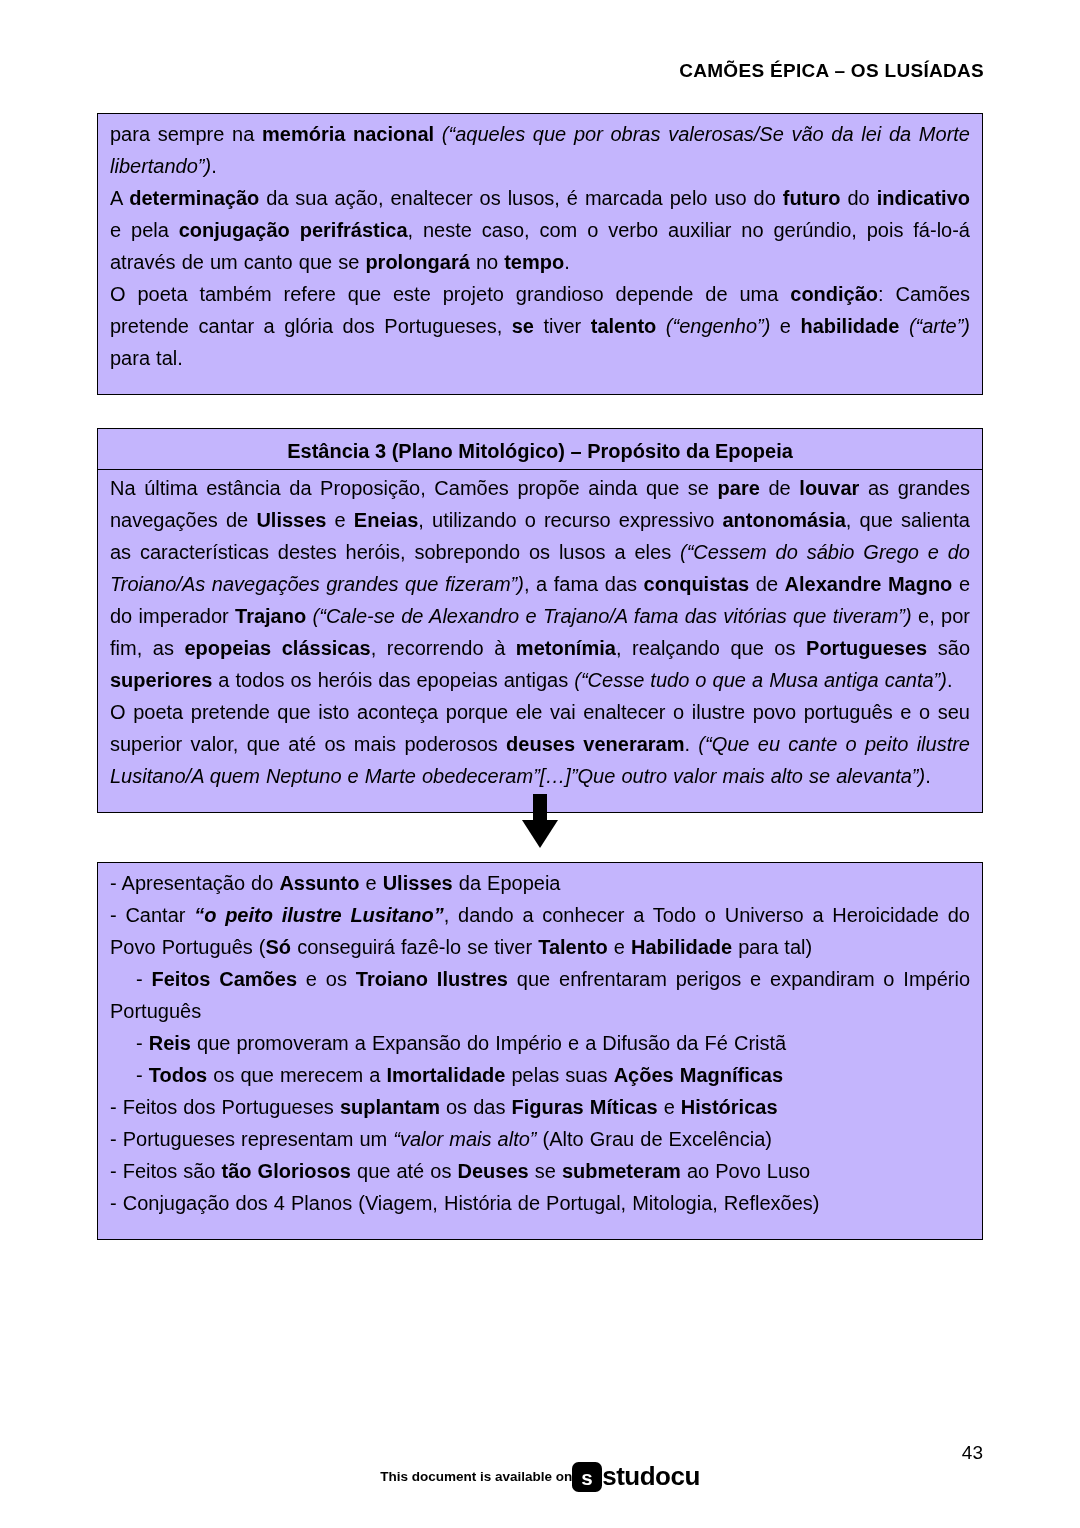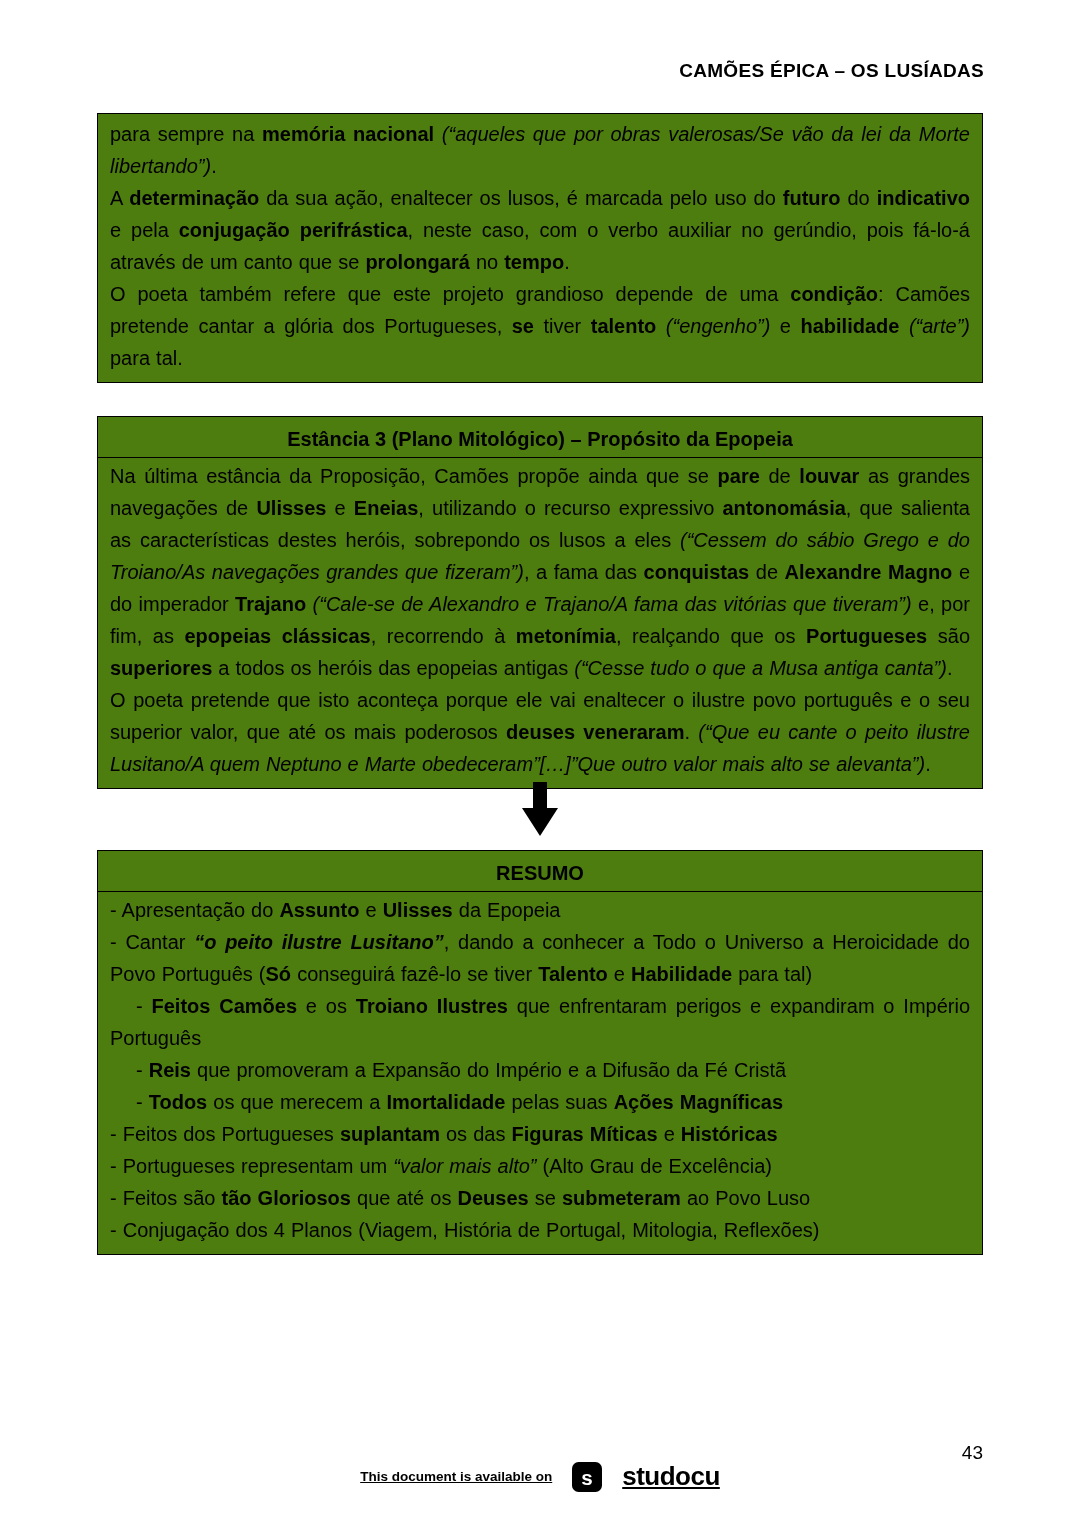--- a/index.html
+++ b/index.html
@@ -8,48 +8,48 @@
     background:#ffffff;color:#000;overflow:hidden;
     font-family:"Liberation Sans","DejaVu Sans",sans-serif;
   }
   .doc-header{
     position:absolute;top:60px;right:96px;
     font-size:19px;font-weight:600;letter-spacing:.3px;
   }
   .content{position:absolute;left:97px;right:97px;top:113px;}
   .box{
     border:1.6px solid #000;
-    padding:4px 12px 8px 12px;
+    padding:4px 12px 20px 12px;
     margin:0 0 33px 0;
-    background:#4d7c0f;
+    background:#c4b5fd;
   }
   .box-title{
     font-size:20px;line-height:34px;font-weight:700;text-align:center;
     border-bottom:1.6px solid #000;
     margin:0 -12px 2px -12px;padding:1px 12px 1px 12px;
   }
   .para{
     margin:0;font-size:20px;line-height:32px;text-align:justify;
     word-spacing:.5px;
   }
   .indent{text-indent:26px;}
   .b{font-weight:700;}
   .i{font-style:italic;}
   .u{}
   .arrow-wrap{
     display:flex;justify-content:center;
     margin:-25px 0 12px 0;height:58px;
   }
-  .box-estancia{margin-bottom:16px;}
+  .box-estancia{margin-bottom:4px;}
   .page-number{
     position:absolute;right:97px;bottom:64px;font-size:19px;
   }
   .footer-row{
     position:absolute;left:0;right:0;bottom:36px;
-    display:flex;align-items:center;justify-content:center;gap:20px;text-decoration:underline;
+    display:flex;align-items:center;justify-content:center;gap:0;
   }
   .footer-availability{font-size:13.5px;font-weight:700;}
   .logo-box{width:30px;height:30px;display:block;}
   .brand-wordmark{font-size:26px;font-weight:800;letter-spacing:-.5px;}
   .attribution{
     position:absolute;left:0;right:0;bottom:10px;text-align:center;
     font-size:14px;color:#7f7f7f;
   }
 </style>
 </head>
@@ -74,21 +74,20 @@
     </section>
 
     <div class="arrow-wrap">
       <svg width="44" height="58" viewBox="0 0 44 58" aria-hidden="true">
         <rect x="15" y="2" width="14" height="28" fill="#000"></rect>
         <polygon points="4,28 40,28 22,56" fill="#000"></polygon>
       </svg>
     </div>
 
     <section class="box">
-      <div class="box-title">RESUMO</div>
       <p class="para"><span>- Apresentação do </span><span class="b">Assunto</span><span> e </span><span class="b">Ulisses</span><span> da Epopeia</span></p>
       <p class="para"><span>- Cantar </span><span class="b i">“o peito ilustre Lusitano”</span><span>, dando a conhecer a </span><span class="u">Todo o Universo</span><span> a Heroicidade do Povo Português (</span><span class="b">Só</span><span> conseguirá fazê-lo se tiver </span><span class="b">Talento</span><span> e </span><span class="b">Habilidade</span><span> para tal)</span></p>
       <p class="para indent"><span>- </span><span class="b">Feitos Camões</span><span> e os </span><span class="b">Troiano Ilustres</span><span> que enfrentaram perigos e expandiram o Império Português</span></p>
       <p class="para indent"><span>- </span><span class="b">Reis</span><span> que promoveram a Expansão do Império e a Difusão da Fé Cristã</span></p>
       <p class="para indent"><span>- </span><span class="b">Todos</span><span> os que merecem a </span><span class="b">Imortalidade</span><span> pelas suas </span><span class="b">Ações Magníficas</span></p>
       <p class="para"><span>- Feitos dos Portugueses </span><span class="b">suplantam</span><span> os das </span><span class="b">Figuras Míticas</span><span> e </span><span class="b">Históricas</span></p>
       <p class="para"><span>- Portugueses representam um </span><span class="i">“valor mais alto”</span><span> (Alto Grau de Excelência)</span></p>
       <p class="para"><span>- Feitos são </span><span class="b">tão Gloriosos</span><span> que até os </span><span class="b">Deuses</span><span> se </span><span class="b">submeteram</span><span> ao Povo Luso</span></p>
       <p class="para"><span>- Conjugação dos </span><span class="u">4 Planos</span><span> (Viagem, História de Portugal, Mitologia, Reflexões)</span></p>
     </section>

